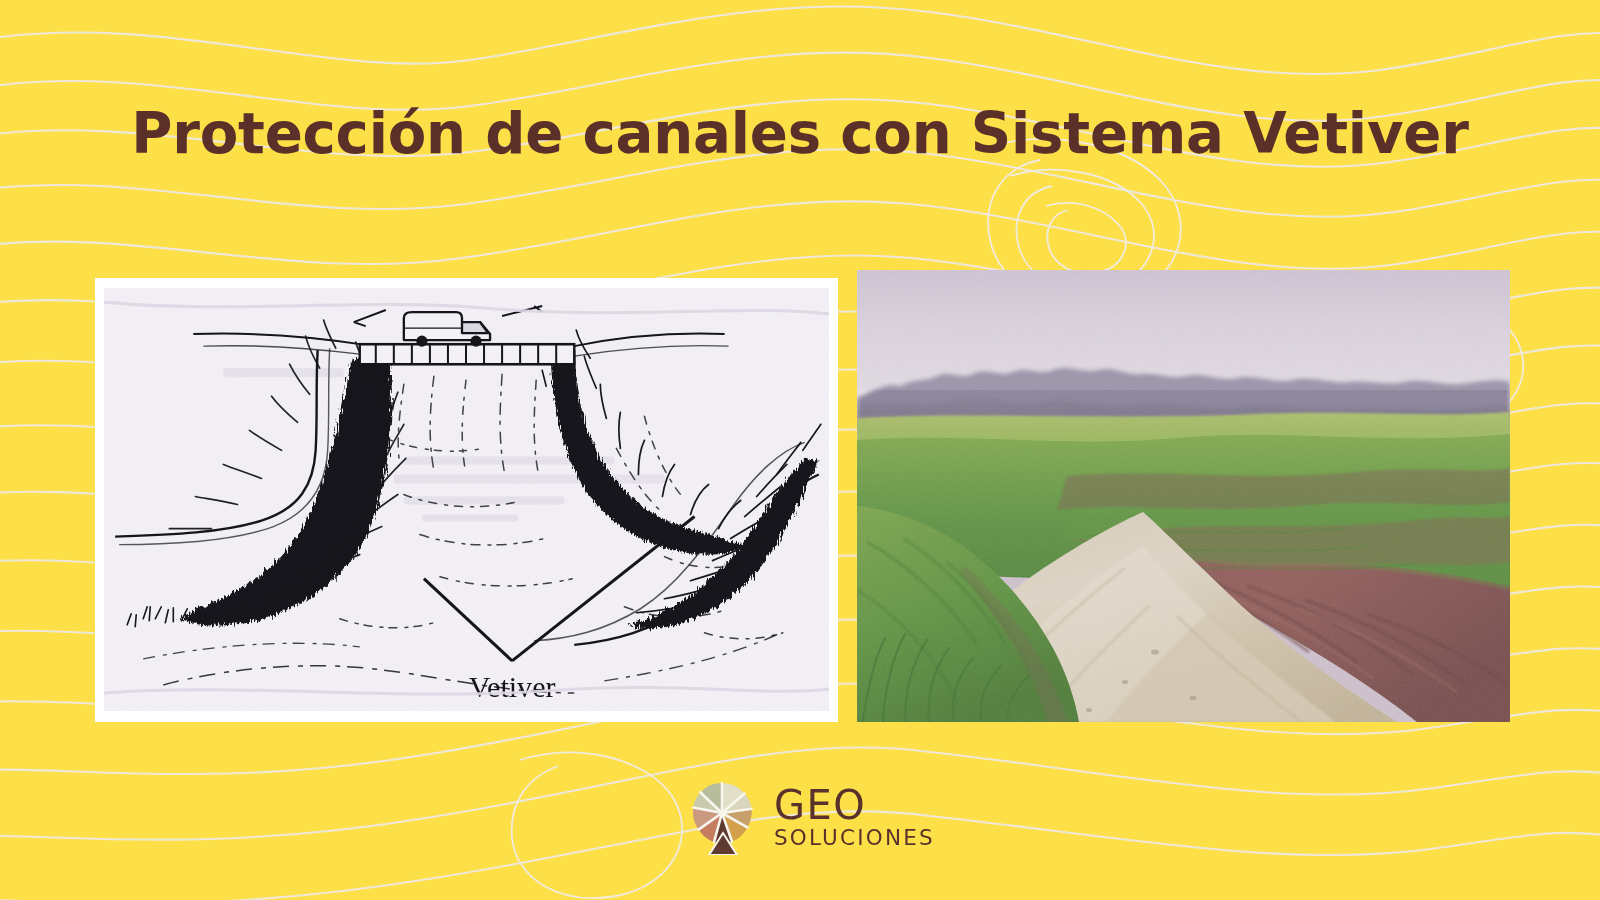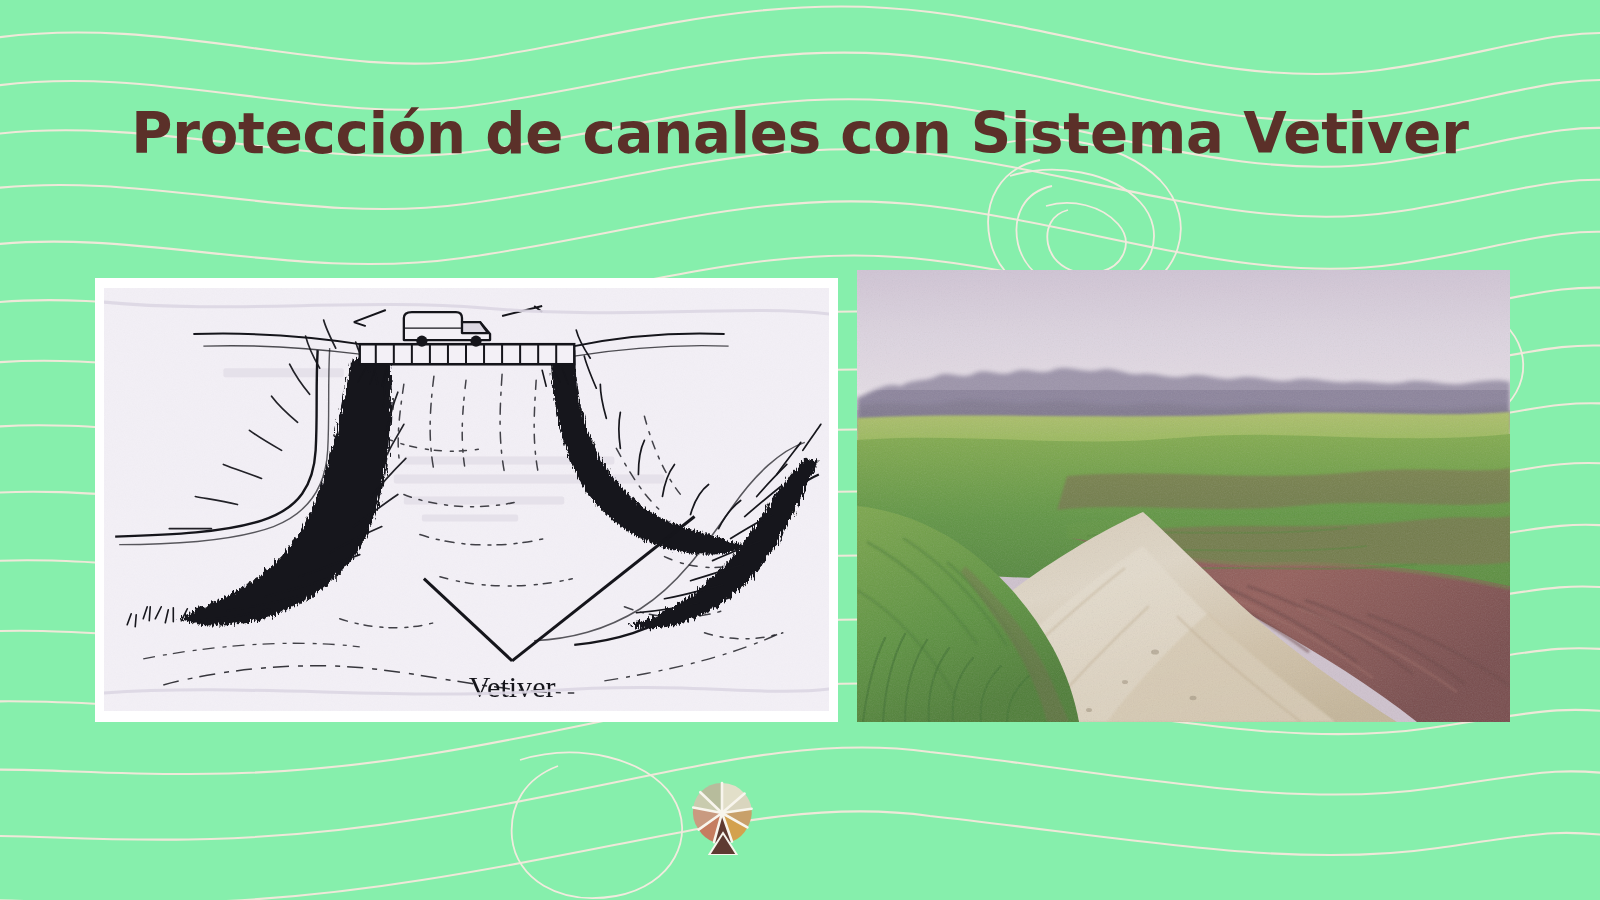--- a/index.html
+++ b/index.html
@@ -8,21 +8,21 @@
   body {
     font-family: "Liberation Sans", sans-serif;
     background:#F8F5ED;
     position:relative;
   }
 
   
   #slide {
     position:absolute; inset:0;
     width:1600px; height:900px;
-    background:#86efac;
+    background:#fde047;
     overflow:hidden;
   }
   #topo {
     position:absolute; inset:0;
     width:100%; height:100%;
     pointer-events:none;
   }
 
   
   .title-wrap {
@@ -513,15 +513,19 @@
           <path d="M32,32 L8.6,48.6"></path>
           <path d="M32,32 L57.4,46.4"></path>
           <path d="M32,32 L24,61.2"></path>
           <path d="M32,32 L42,60.6"></path>
         </g>
       </g>
 
       <path d="M33,52 L47,74 L19,74 Z" fill="#5E3A31"></path>
       <path d="M33,52 L47,74 L19,74 Z" fill="none" stroke="#F8F5ED" stroke-width="2"></path>
     </svg>
+    <div class="logo-type">
+      <div class="logo-geo">GEO</div>
+      <div class="logo-sub">SOLUCIONES</div>
+    </div>
   </div>
 
 </div>
 
 </body></html>

